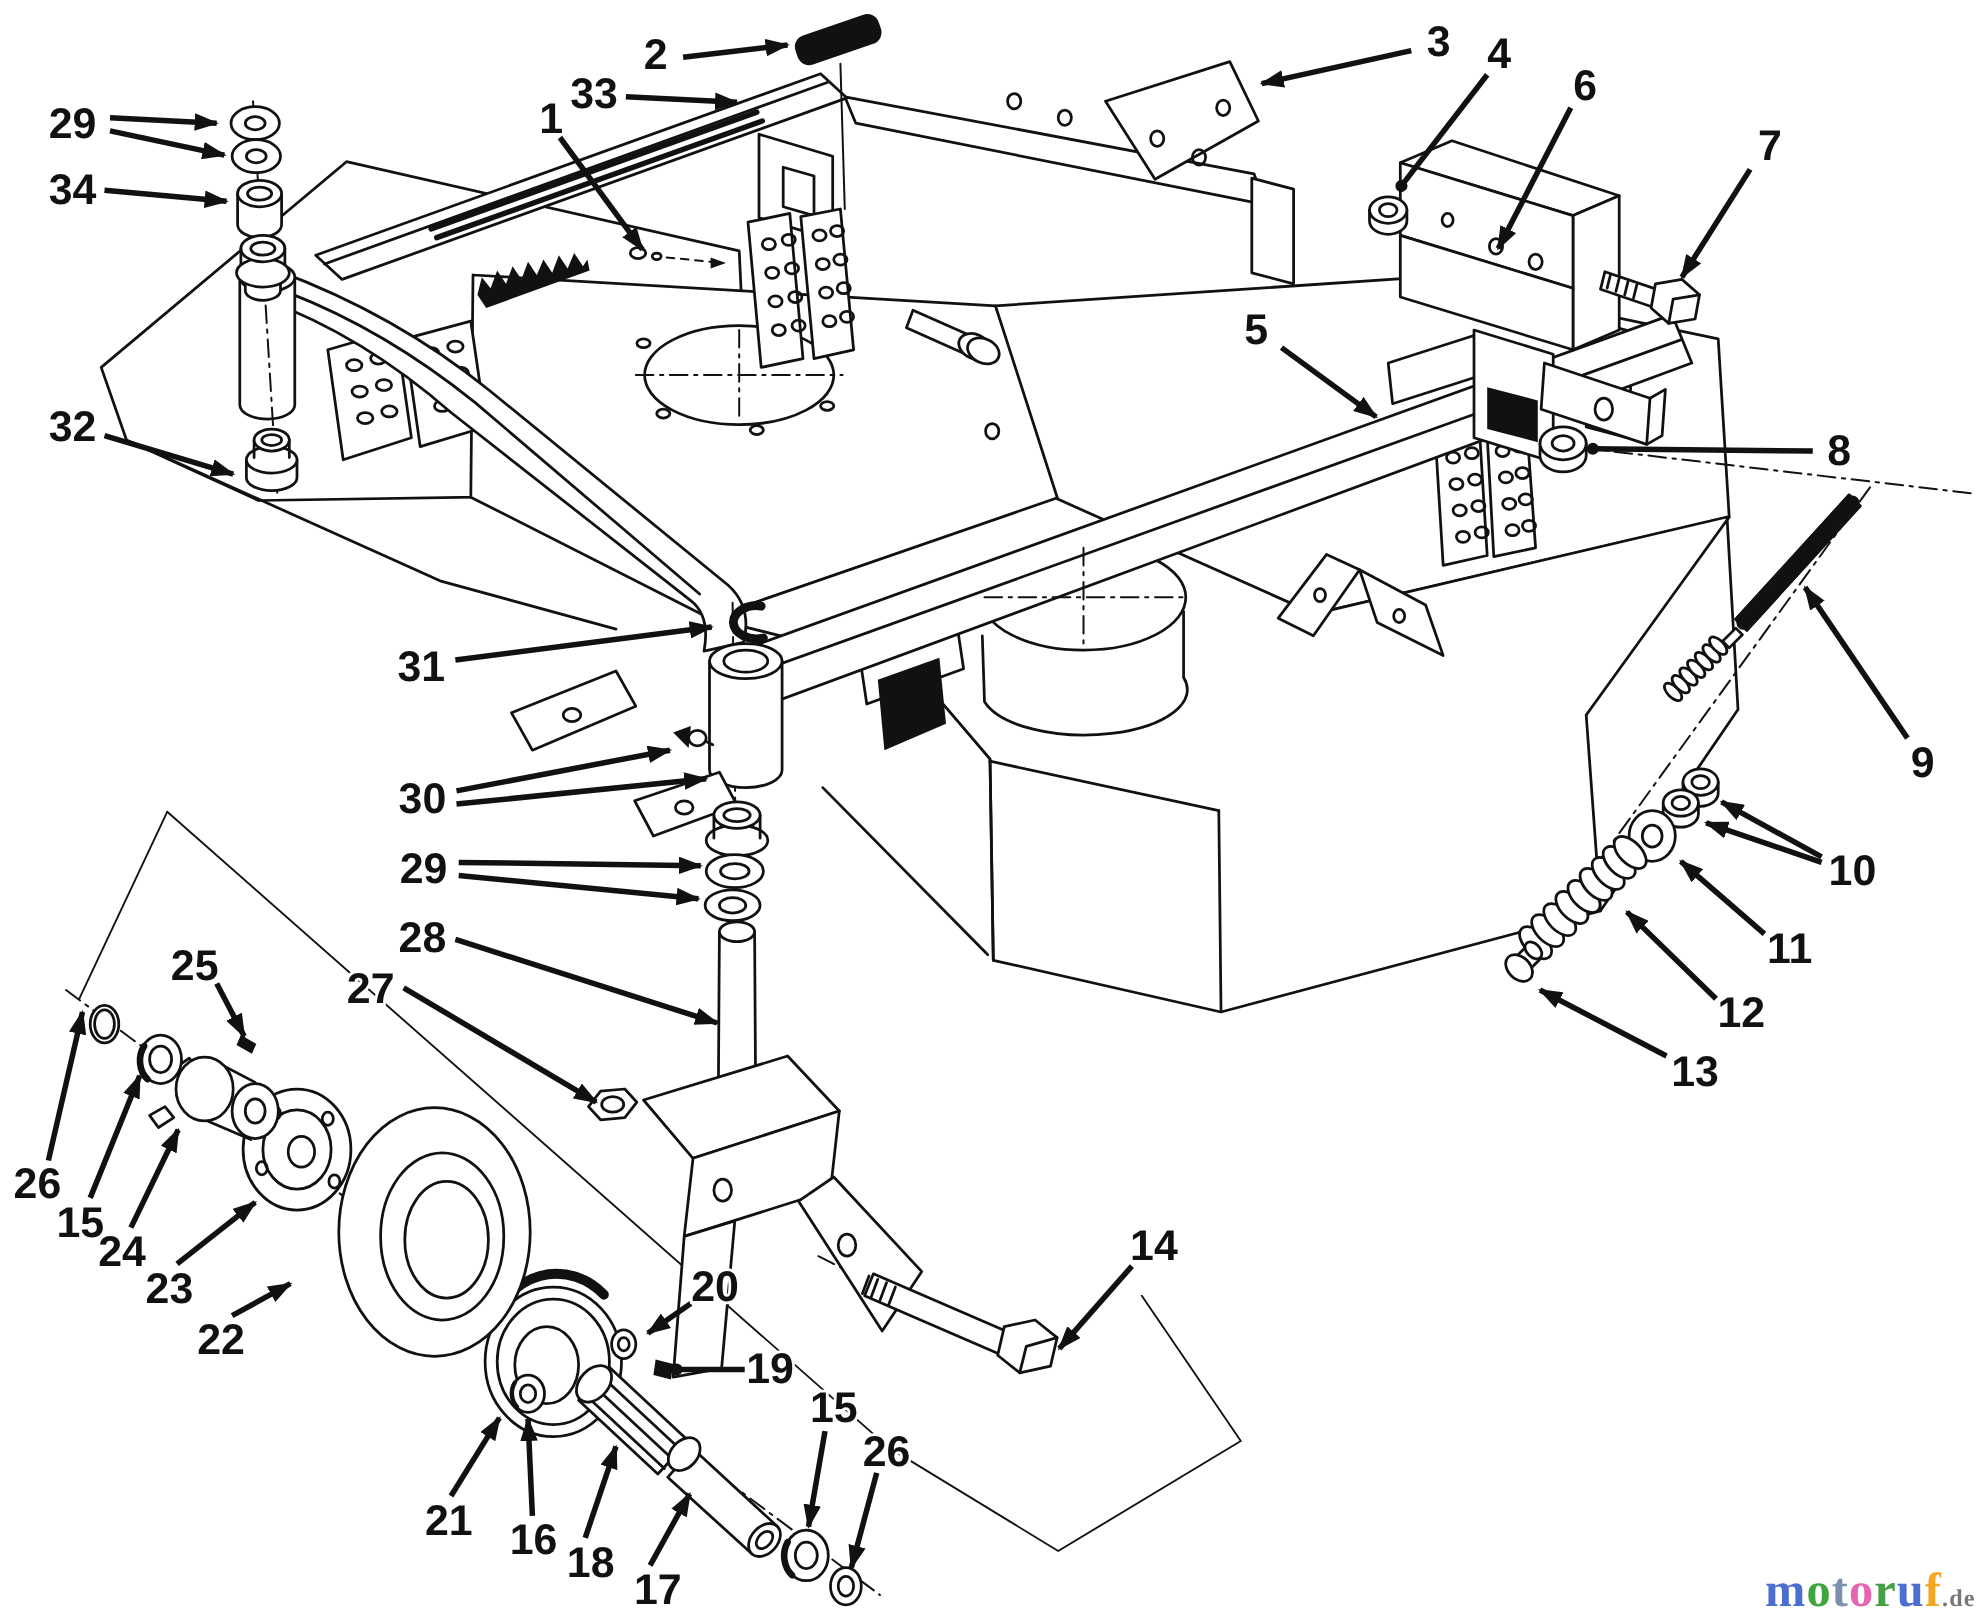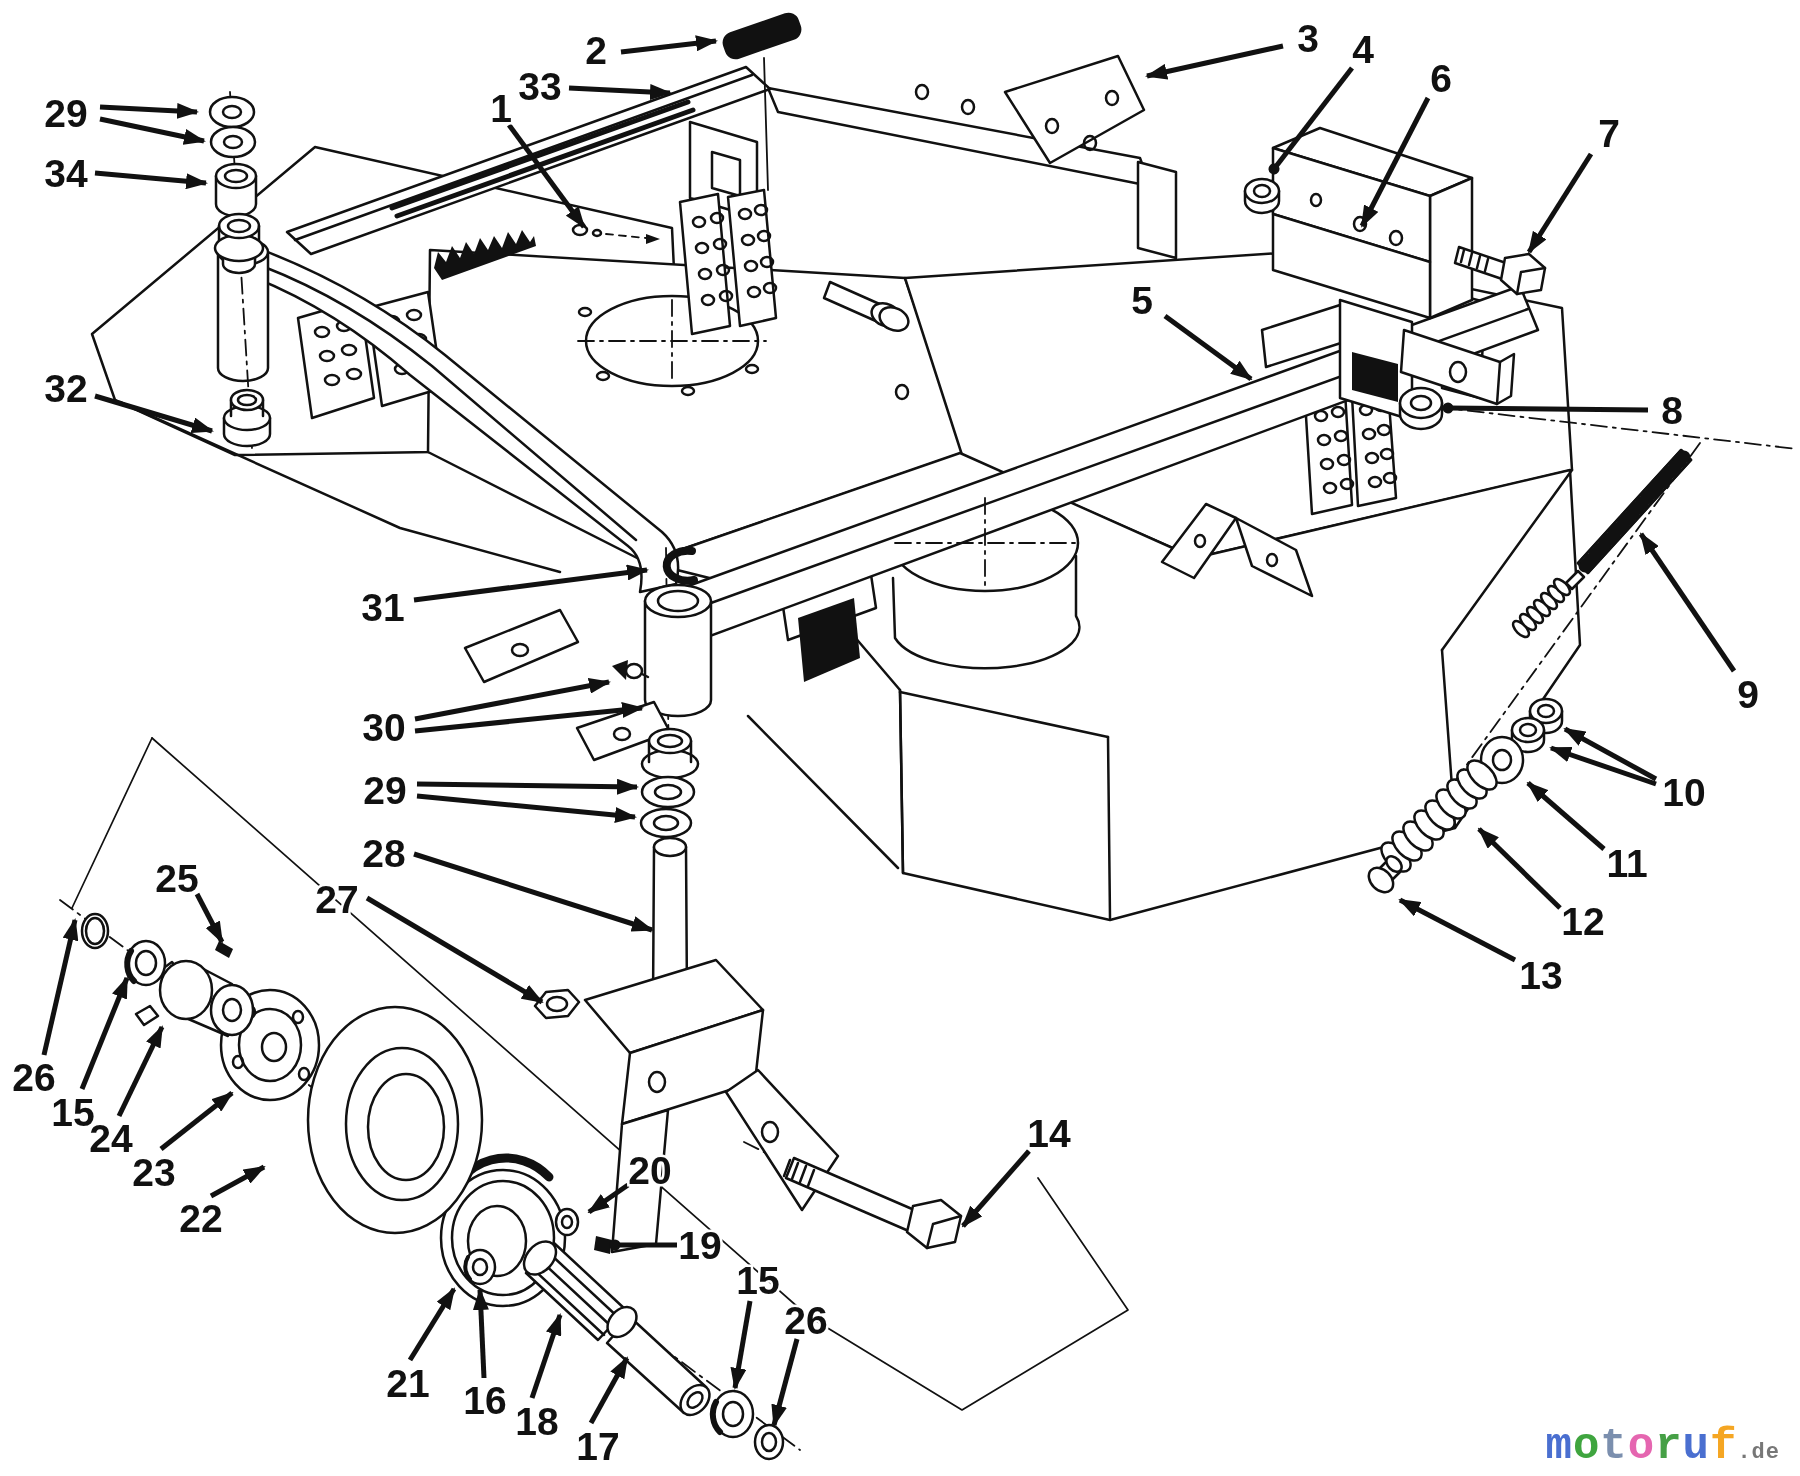--- a/index.html
+++ b/index.html
@@ -1,21 +1,21 @@
 <!DOCTYPE html>
 <html><head>
 <meta charset="utf-8">
 <style>
   html,body{margin:0;padding:0;background:#fff;}
   body{width:1800px;height:1476px;position:relative;overflow:hidden;
        font-family:"Liberation Sans",sans-serif;}
   .stage{position:absolute;inset:0;width:1800px;height:1476px;}
   svg{position:absolute;left:0;top:0;width:1800px;height:1476px;display:block;}
-  .watermark{position:absolute;right:20px;bottom:8px;
-             font-family:Liberation Mono, monospace;font-weight:bold;
+  .watermark{position:absolute;right:4px;bottom:8px;
+             font-family:Liberation Serif, serif;font-weight:bold;
              font-size:44px;line-height:1;letter-spacing:1px;user-select:none;}
   .watermark .suffix{font-size:22px;font-weight:bold;}
   .callout-text{font-family:"Liberation Sans",sans-serif;font-weight:bold;
                 font-size:39px;fill:#111;paint-order:stroke;stroke:#fff;stroke-width:5px;}
 </style>
 </head>
 <body>
 
 <div class="stage">
 <svg viewBox="0 0 1800 1476" xmlns="http://www.w3.org/2000/svg">

